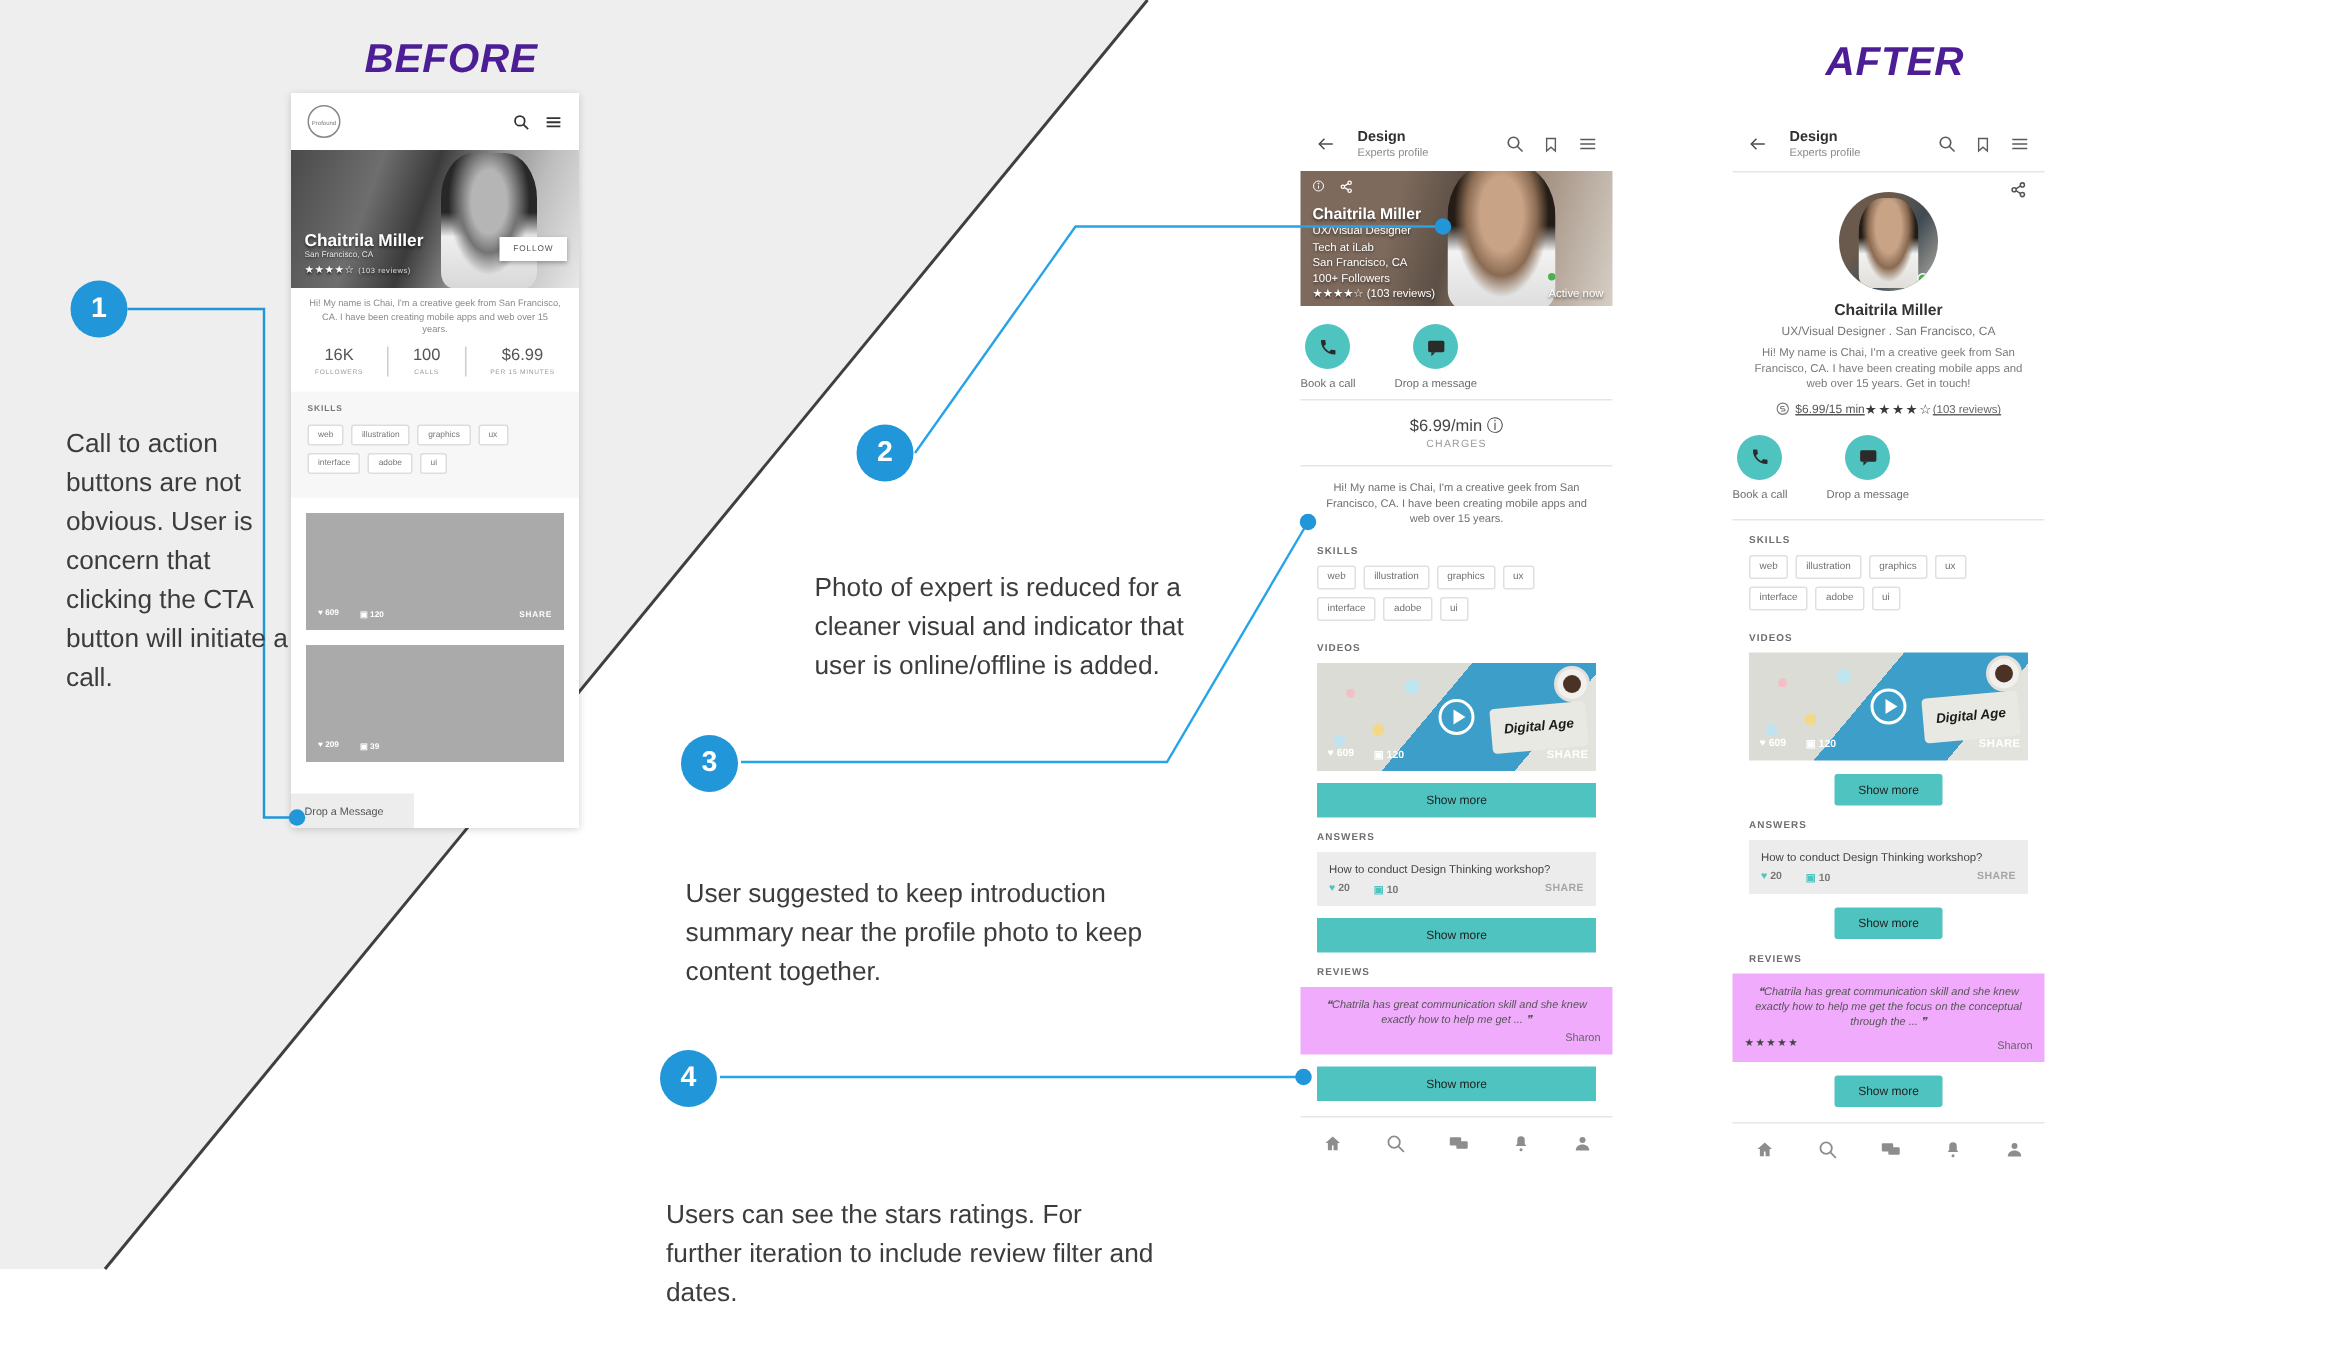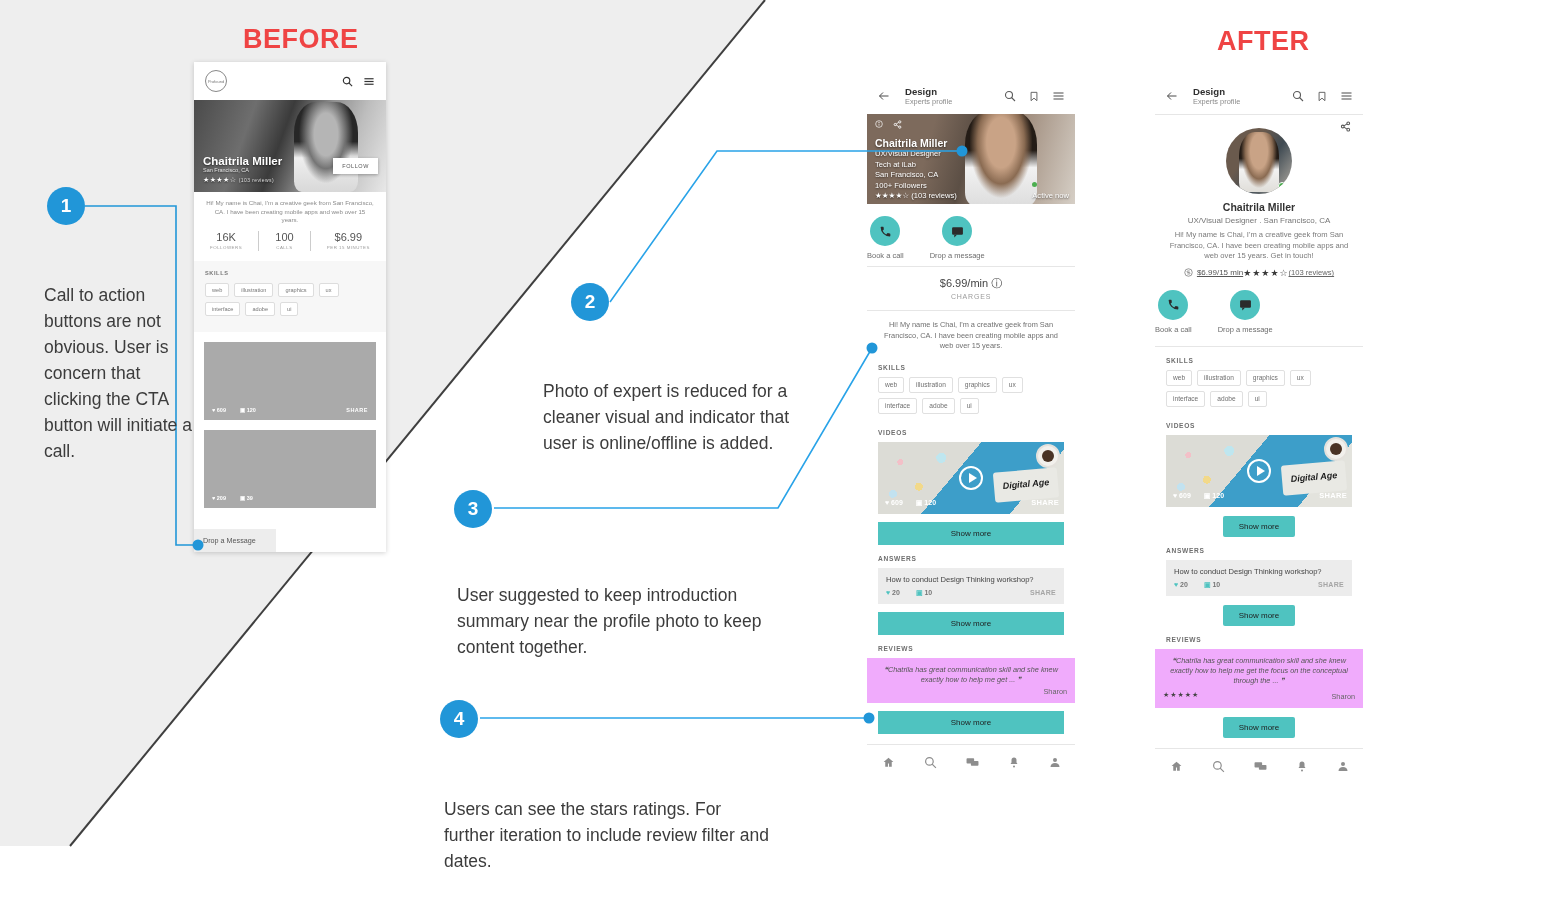--- a/index.html
+++ b/index.html
@@ -16,23 +16,24 @@
     background:#eeeeee;
     clip-path: polygon(0 0, 765px 0, 70px 846px, 0 846px);
     z-index:0;
   }
   #diag-line {
     position:absolute; inset:0; z-index:1; pointer-events:none;
   }
   
   .section-title {
     position:absolute;
+    font-style:italic;
     font-weight:bold;
     font-size:27px;
-    color:#ef4444;
+    color:#4c1d95;
     letter-spacing:.5px;
     z-index:5;
   }
   #before-title { left:243px; top:24px; }
   #after-title  { left:1217px; top:26px; }
 
   
   .callout { position:absolute; z-index:6; }
   .badge {
     width:38px;height:38px;border-radius:50%;

